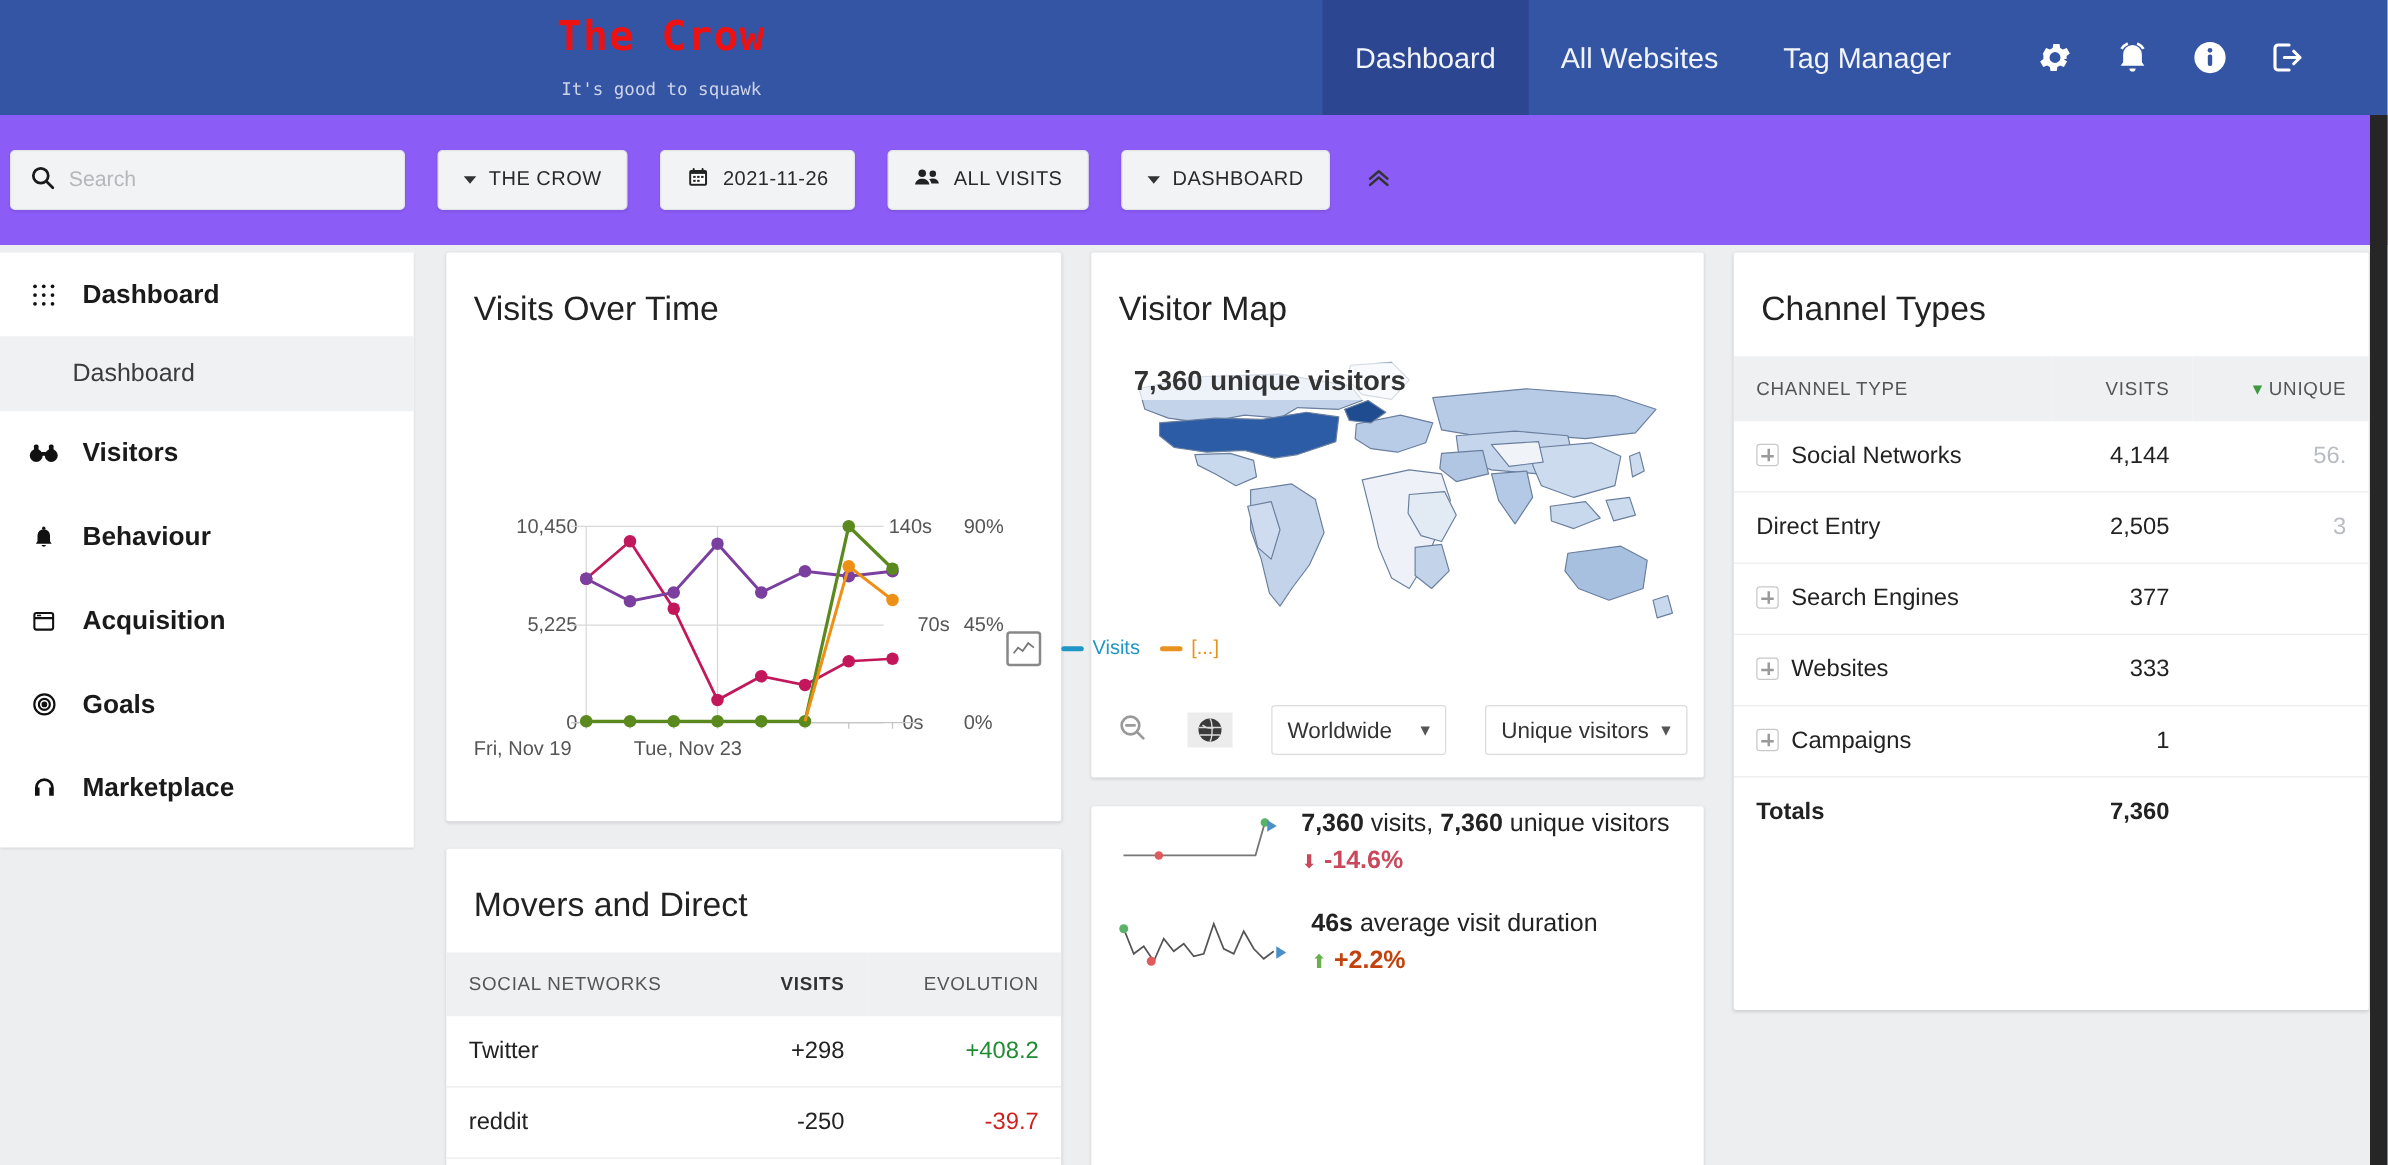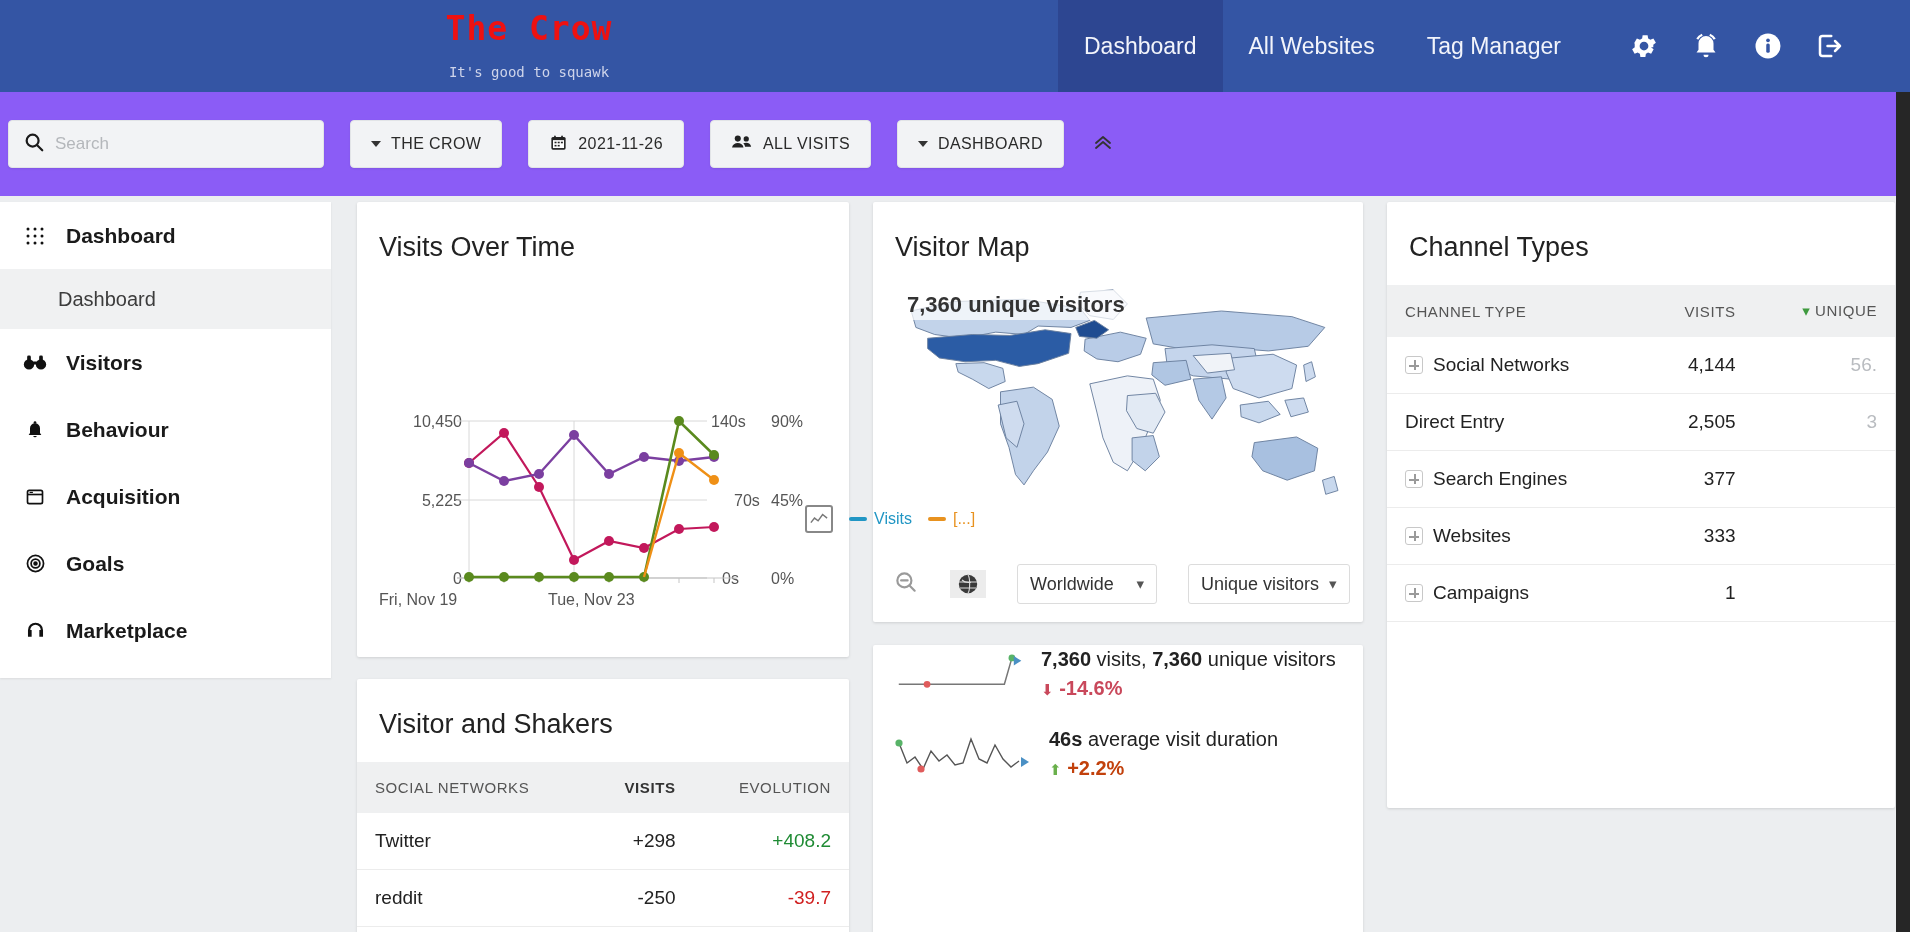--- a/index.html
+++ b/index.html
@@ -406,21 +406,21 @@
 
     <div class="ylabel-r" style="left:354px; top:128px;">140s</div>
     <div class="ylabel-r" style="left:360px; top:207px;margin-left:17px;">70s</div>
     <div class="ylabel-r" style="left:365px; top:285px;">0s</div>
 
     <div class="ylabel-r" style="left:414px; top:128px;">90%</div>
     <div class="ylabel-r" style="left:414px; top:207px;">45%</div>
     <div class="ylabel-r" style="left:414px; top:285px;">0%</div>
 
     <div class="xlabel" style="left:22px; top:306px;">Fri, Nov 19</div>
-    <div class="xlabel" style="left:150px; top:306px;margin-left:41px;">Tue, Nov 23</div>
+    <div class="xlabel" style="left:150px; top:306px;">Tue, Nov 23</div>
 
     <svg width="492" height="300" viewBox="0 0 492 300" style="position:absolute;left:0;top:0;">
 
       <line x1="100" y1="136" x2="350" y2="136" stroke="#d8d8d8" stroke-width="1"></line>
       <line x1="100" y1="215" x2="350" y2="215" stroke="#d8d8d8" stroke-width="1"></line>
       <line x1="100" y1="293" x2="350" y2="293" stroke="#bdbdbd" stroke-width="1"></line>
       <line x1="112" y1="136" x2="112" y2="293" stroke="#d8d8d8" stroke-width="1"></line>
       <line x1="217" y1="136" x2="217" y2="293" stroke="#d8d8d8" stroke-width="1"></line>
 
       <g stroke="#c5c5c5" stroke-width="1">
@@ -583,26 +583,31 @@
       <tr>
         <td><span class="plusbox"></span><span>Websites</span></td>
         <td class="num">333</td>
         <td class="num muted"></td>
       </tr>
       <tr>
         <td><span class="plusbox"></span><span>Campaigns</span></td>
         <td class="num">1</td>
         <td class="num muted"></td>
       </tr>
+      <tr class="totals">
+        <td>Totals</td>
+        <td class="num">7,360</td>
+        <td class="num"></td>
+      </tr>
     </tbody>
   </table>
 </div>
 
 <div class="panel" id="p-mov">
-  <div class="panel-title">Visitor and Shakers</div>
+  <div class="panel-title">Movers and Direct</div>
   <table>
     <thead>
       <tr>
         <th>SOCIAL NETWORKS</th>
         <th class="num b">VISITS</th>
         <th class="num">EVOLUTION</th>
       </tr>
     </thead>
     <tbody>
       <tr>

